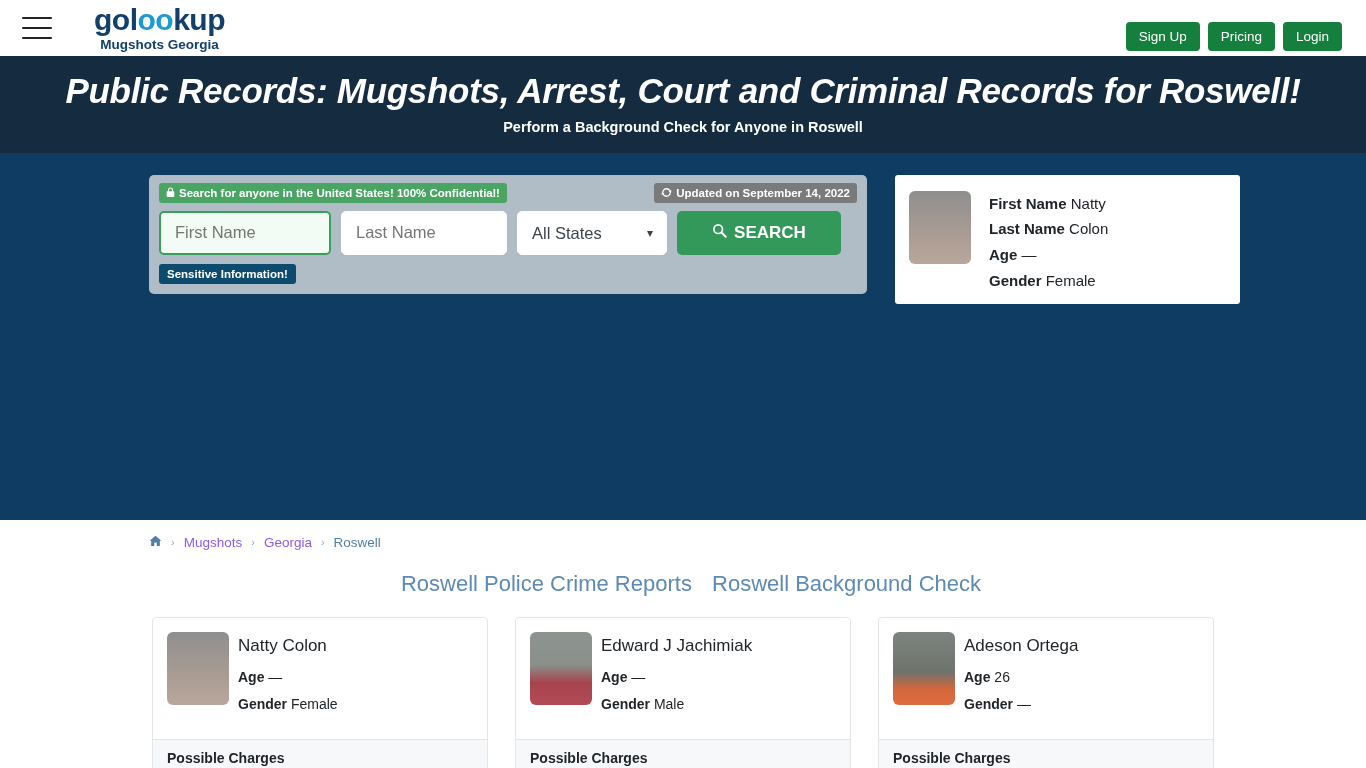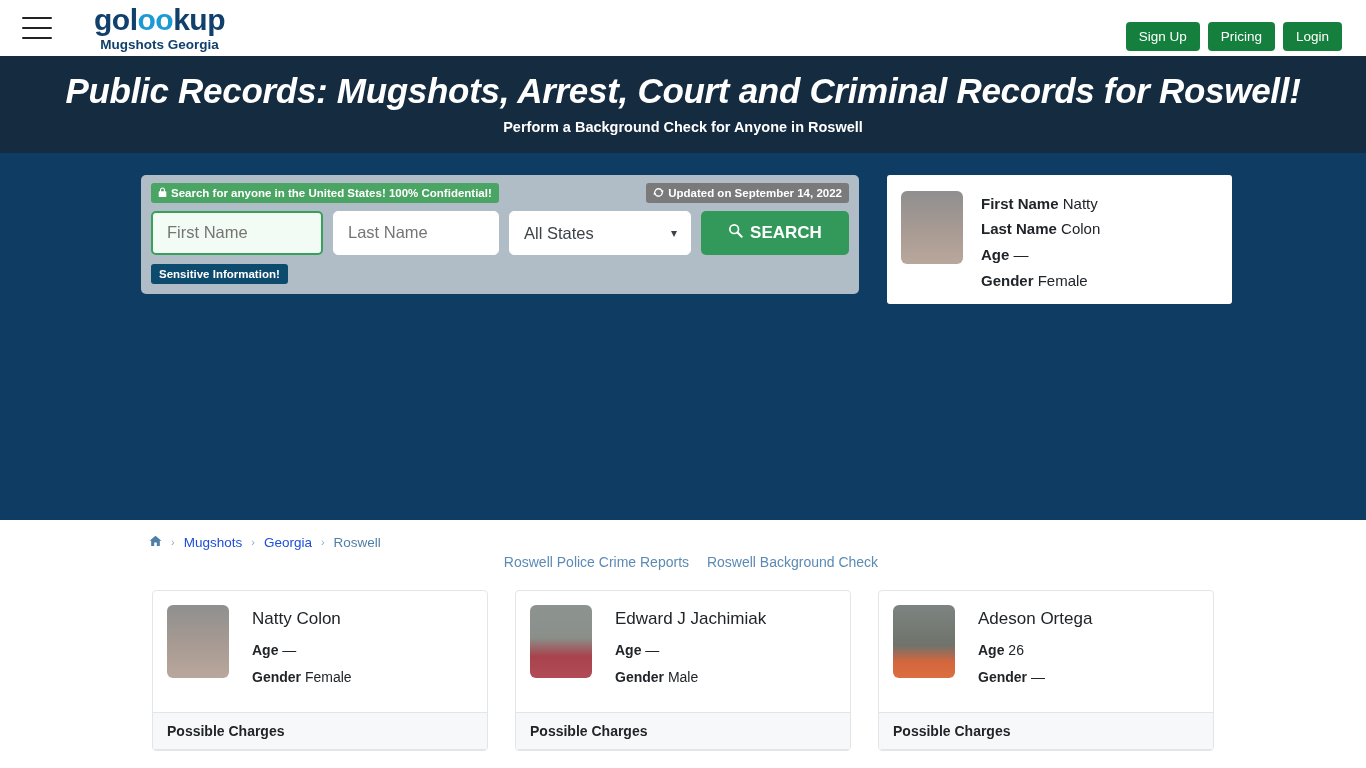--- a/index.html
+++ b/index.html
@@ -78,21 +78,21 @@
   .hero h2 {
     margin: 8px 0 0;
     color: #ffffff;
     font-size: 14.5px;
     font-weight: bold;
   }
 
   
   .search-section {
     background: #0e3c63;
-    padding: 22px 3px 0;
+    padding: 22px 11px 0;
     height: 367px;
     position: relative;
   }
   .search-row {
     display: flex;
     align-items: flex-start;
     padding: 0 136px 0 138px;
     gap: 28px;
   }
   .search-box {
@@ -128,21 +128,21 @@
     background: #fff;
     font-size: 16.5px;
     padding: 0 14px;
     font-family: "Liberation Sans", sans-serif;
     color: #6b7780;
     outline: none;
   }
   .fld-first { width: 172px; border: 2px solid #37a05a; background: #f3fbf5; }
   .fld-last  { width: 166px; }
   .fld-state {
-    width: 182px;
+    width: 150px;
     color: #3d4449;
     appearance: none;
     background-image: none;
     position: relative;
   }
   .select-wrap { position: relative; }
   .select-caret {
     position: absolute; right: 14px; top: 50%; transform: translateY(-50%);
     pointer-events: none; color: #3d4449; font-size: 12px;
   }
@@ -204,49 +204,49 @@
   }
 
   
   .content { background: #fff; padding-top: 15px; }
   .breadcrumb {
     display: flex; align-items: center; gap: 9px;
     padding-left: 149px;
     font-size: 13.5px;
     color: #5b86ab;
   }
-  .breadcrumb a { color: #1d4ed8; text-decoration: none; cursor: pointer; }
+  .breadcrumb a { color: #8b5cf6; text-decoration: none; cursor: pointer; }
   .breadcrumb .sep { color: #8fa9bf; font-size: 11px; }
   .breadcrumb .current { color: #4f7ea7; }
 
   .quicklinks {
     text-align: center;
-    margin-top: 4px;
-    font-size: 14px;
+    margin-top: 21px;
+    font-size: 22px;
     padding-left: 16px;
   }
   .quicklinks a {
     color: #5c8ab4; text-decoration: none; cursor: pointer;
     margin: 0 7px;
   }
 
   .grid {
     display: flex;
     gap: 27px;
     padding: 20px 152px 0 152px;
     flex-wrap: wrap;
   }
   .card {
     width: 336px;
     border: 1px solid #e3e6e9;
     border-radius: 4px;
     background: #fff;
     overflow: hidden;
   }
-  .card-top { display: flex; gap: 23px; padding: 14px 14px 16px; }
+  .card-top { display: flex; gap: 9px; padding: 14px 14px 16px; }
   .card-info { padding-top: 4px; }
   .card-name { font-size: 17px; color: #212529; margin-bottom: 13px; }
   .card-line { font-size: 14px; color: #212529; margin-bottom: 11px; }
   .card-line b { font-weight: bold; }
   .charges-head {
     background: #f7f8f9;
     border-top: 1px solid #e3e6e9;
     border-bottom: 1px solid #e3e6e9;
     padding: 10px 14px;
     font-size: 14px; font-weight: bold; color: #212529;

